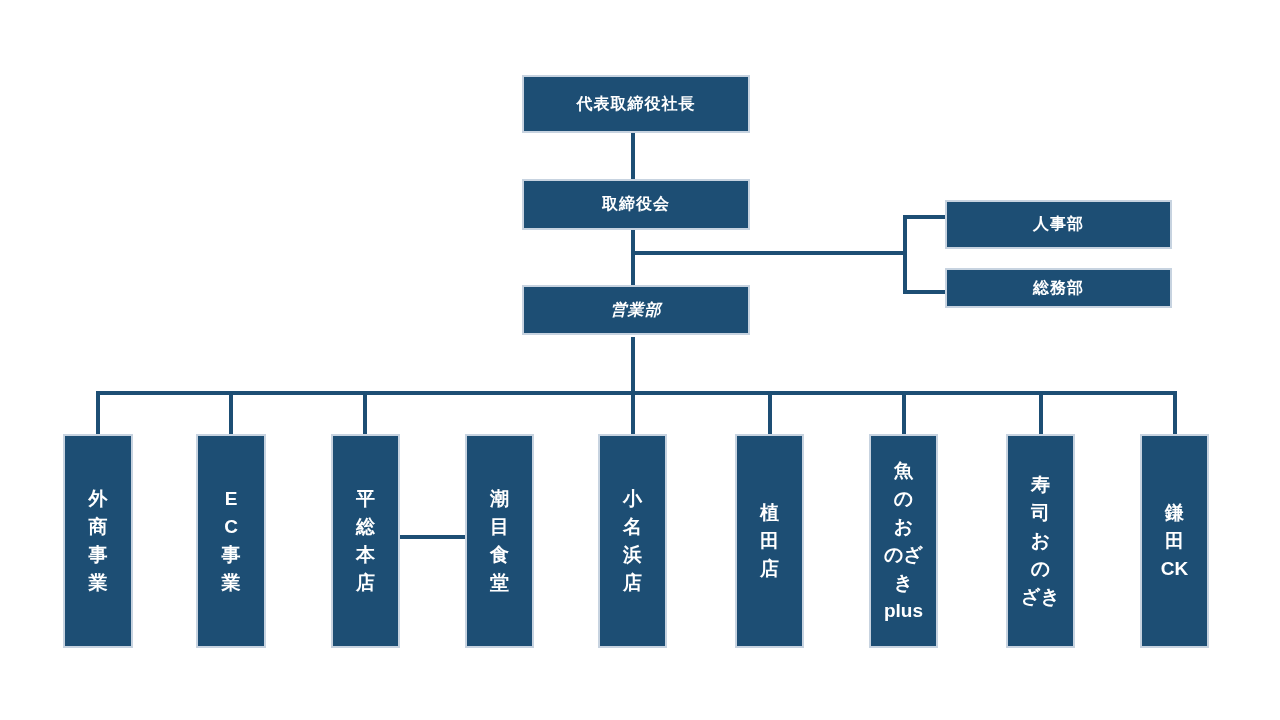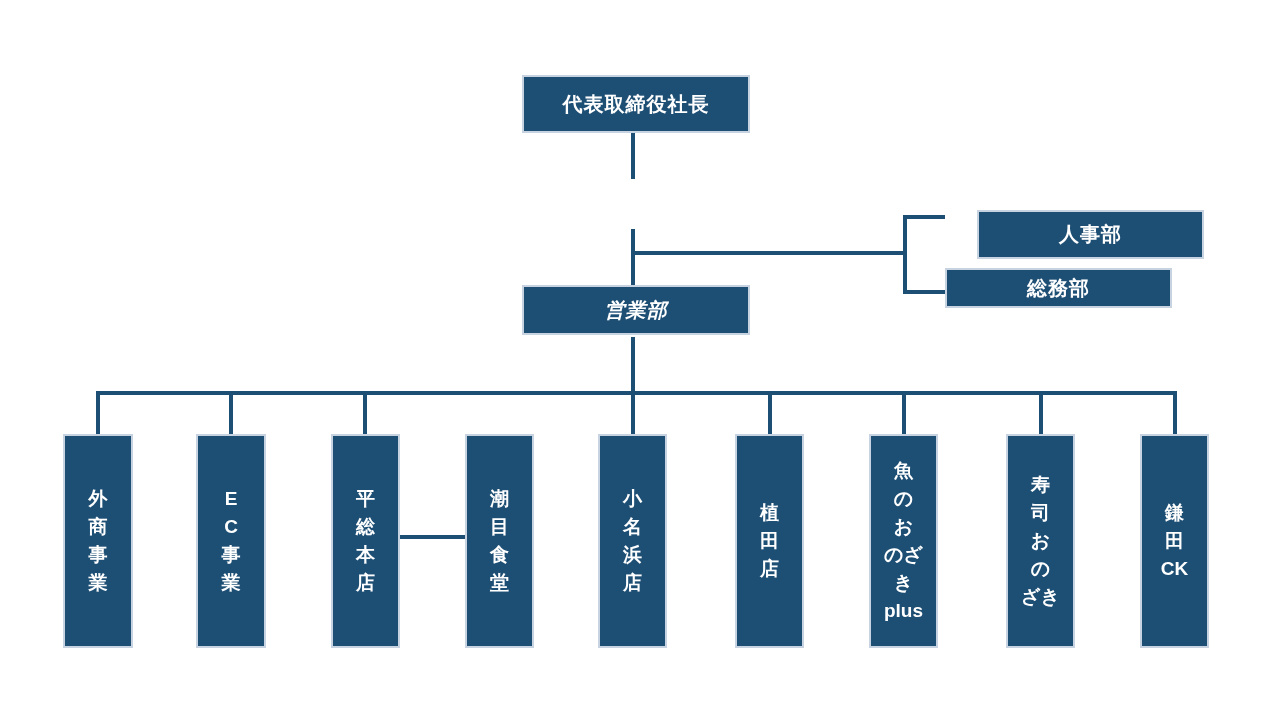--- a/index.html
+++ b/index.html
@@ -25,21 +25,21 @@
     box-sizing:border-box;
     color:var(--text);
     display:flex;
     align-items:center;
     justify-content:center;
     text-align:center;
     font-weight:bold;
     white-space:pre-line;
   }
   .node.h{
-    font-size:20px;
+    font-size:16px;
     letter-spacing:1px;
   }
   .node.v{
     font-size:19px;
     line-height:28px;
     letter-spacing:0;
   }
   .line{
     position:absolute;
     background:var(--line);
@@ -61,23 +61,24 @@
   <div class="line" style="left:96px;top:391px;width:4px;height:43px;"></div>
   <div class="line" style="left:229px;top:391px;width:4px;height:43px;"></div>
   <div class="line" style="left:363px;top:391px;width:4px;height:43px;"></div>
   <div class="line" style="left:768px;top:391px;width:4px;height:43px;"></div>
   <div class="line" style="left:902px;top:391px;width:4px;height:43px;"></div>
   <div class="line" style="left:1039px;top:391px;width:4px;height:43px;"></div>
   <div class="line" style="left:1173px;top:391px;width:4px;height:43px;"></div>
   <div class="line" style="left:400px;top:535px;width:65px;height:4px;"></div>
 
   <div class="node h" style="left:522px;top:75px;width:228px;height:58px;">代表取締役社長</div>
+  <div class="node h" style="left:522px;top:179px;width:228px;height:51px;">取締役会</div>
   <div class="node h" style="left:522px;top:285px;width:228px;height:50px;font-style:italic;">営業部</div>
 
-  <div class="node h" style="left:945px;top:210px;width:227px;height:49px;margin-left:32px;">人事部</div>
+  <div class="node h" style="left:945px;top:200px;width:227px;height:49px;">人事部</div>
   <div class="node h" style="left:945px;top:268px;width:227px;height:40px;">総務部</div>
 
   <div class="node v" style="left:63px;top:434px;width:70px;height:214px;">外
 商
 事
 業</div>
   <div class="node v" style="left:196px;top:434px;width:70px;height:214px;">E
 C
 事
 業</div>

